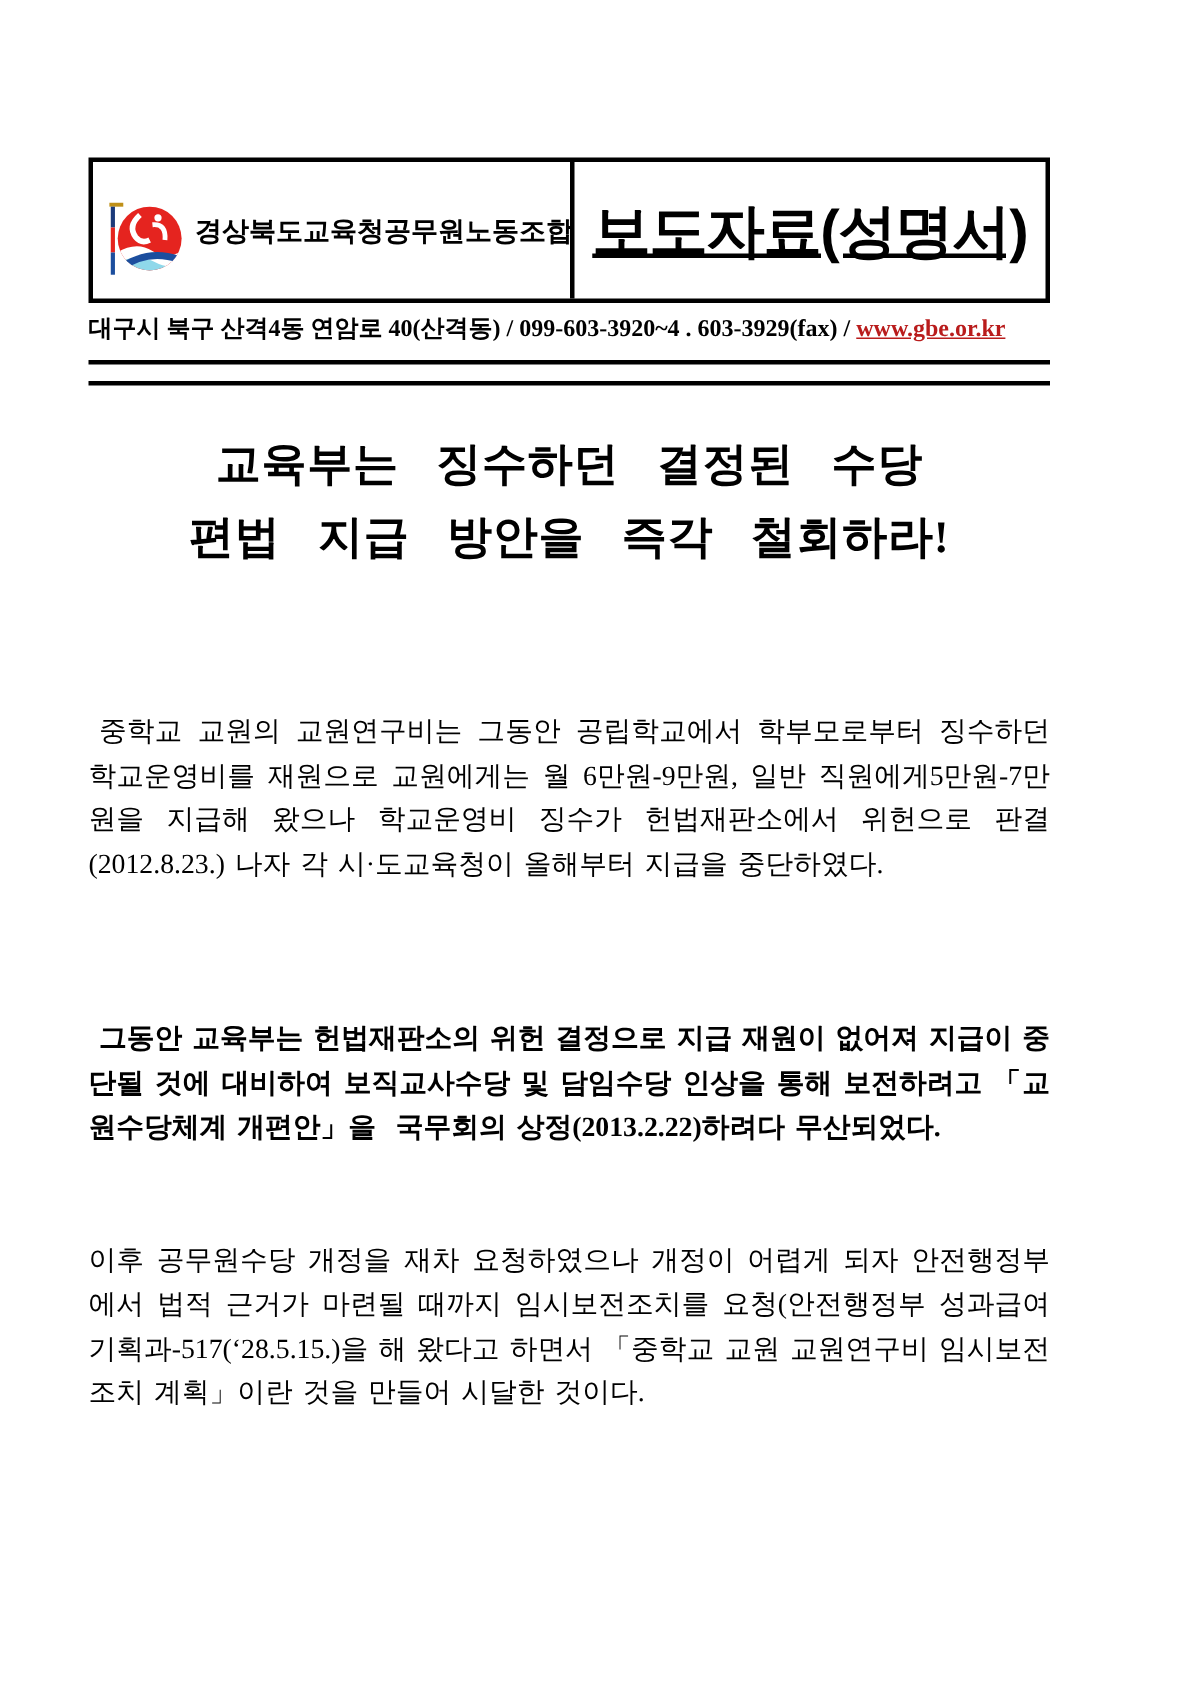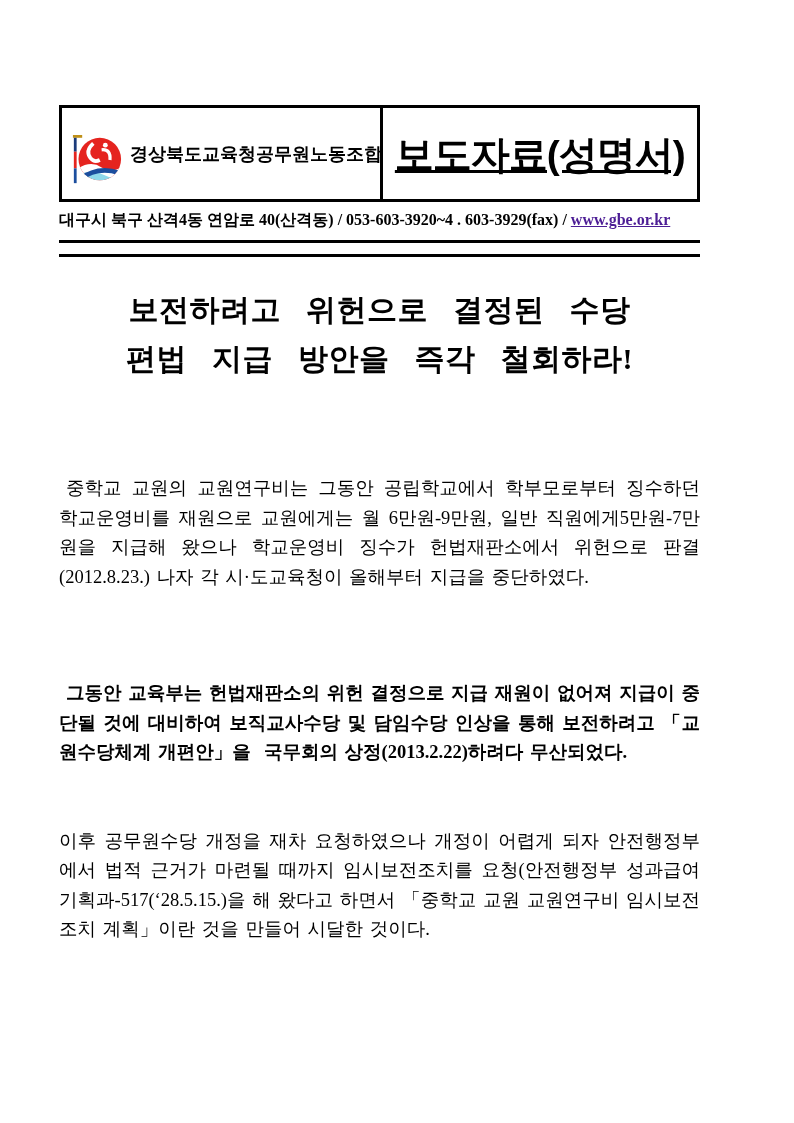--- a/index.html
+++ b/index.html
@@ -148,27 +148,27 @@
             </g>
           </svg>
         </div>
         <span class="org-name">경상북도교육청공무원노동조합</span>
       </div>
       <div class="masthead-right">
         <div class="doc-type">보도자료(성명서)</div>
       </div>
     </div>
 
-    <div class="address-line"><span>대구시 북구 산격4동 연암로 40(산격동) / 053-603-3920~4 . 603-3929(fax) / </span><a class="website-link" style="color:#4c1d95;">www.gbe.or.kr</a></div>
+    <div class="address-line"><span>대구시 북구 산격4동 연암로 40(산격동) / 099-603-3920~4 . 603-3929(fax) / </span><a class="website-link" style="color:#b91c1c;">www.gbe.or.kr</a></div>
 
     <div class="rule rule-1"></div>
     <div class="rule rule-2"></div>
 
     <div class="headline">
-      <div>보전하려고 위헌으로 결정된 수당</div>
+      <div>교육부는 징수하던 결정된 수당</div>
       <div>편법 지급 방안을 즉각 철회하라!</div>
     </div>
 
     <div class="doc-body">
       <p class="para indent mb-md">중학교 교원의 교원연구비는 그동안 공립학교에서 학부모로부터 징수하던 학교운영비를 재원으로 교원에게는 월 6만원-9만원, 일반 직원에게5만원-7만원을 지급해 왔으나 학교운영비 징수가 헌법재판소에서 위헌으로 판결(2012.8.23.) 나자 각 시·도교육청이 올해부터 지급을 중단하였다.</p>
       <p class="para indent mb-0">그동안 교육부는 헌법재판소의 위헌 결정으로 지급 재원이 없어져 지급이 중단될 것에 대비하여 보직교사수당 및 담임수당 인상을 통해 보전하려고 「교원수당체계 개편안」을  국무회의 상정(2013.2.22)하려다 무산되었다.</p>
       <p class="para mb-lg">이후 공무원수당 개정을 재차 요청하였으나 개정이 어렵게 되자 안전행정부에서 법적 근거가 마련될 때까지 임시보전조치를 요청(안전행정부 성과급여기획과-517(‘28.5.15.)을 해 왔다고 하면서 「중학교 교원 교원연구비 임시보전조치 계획」이란 것을 만들어 시달한 것이다.</p>
       
     </div>
 

